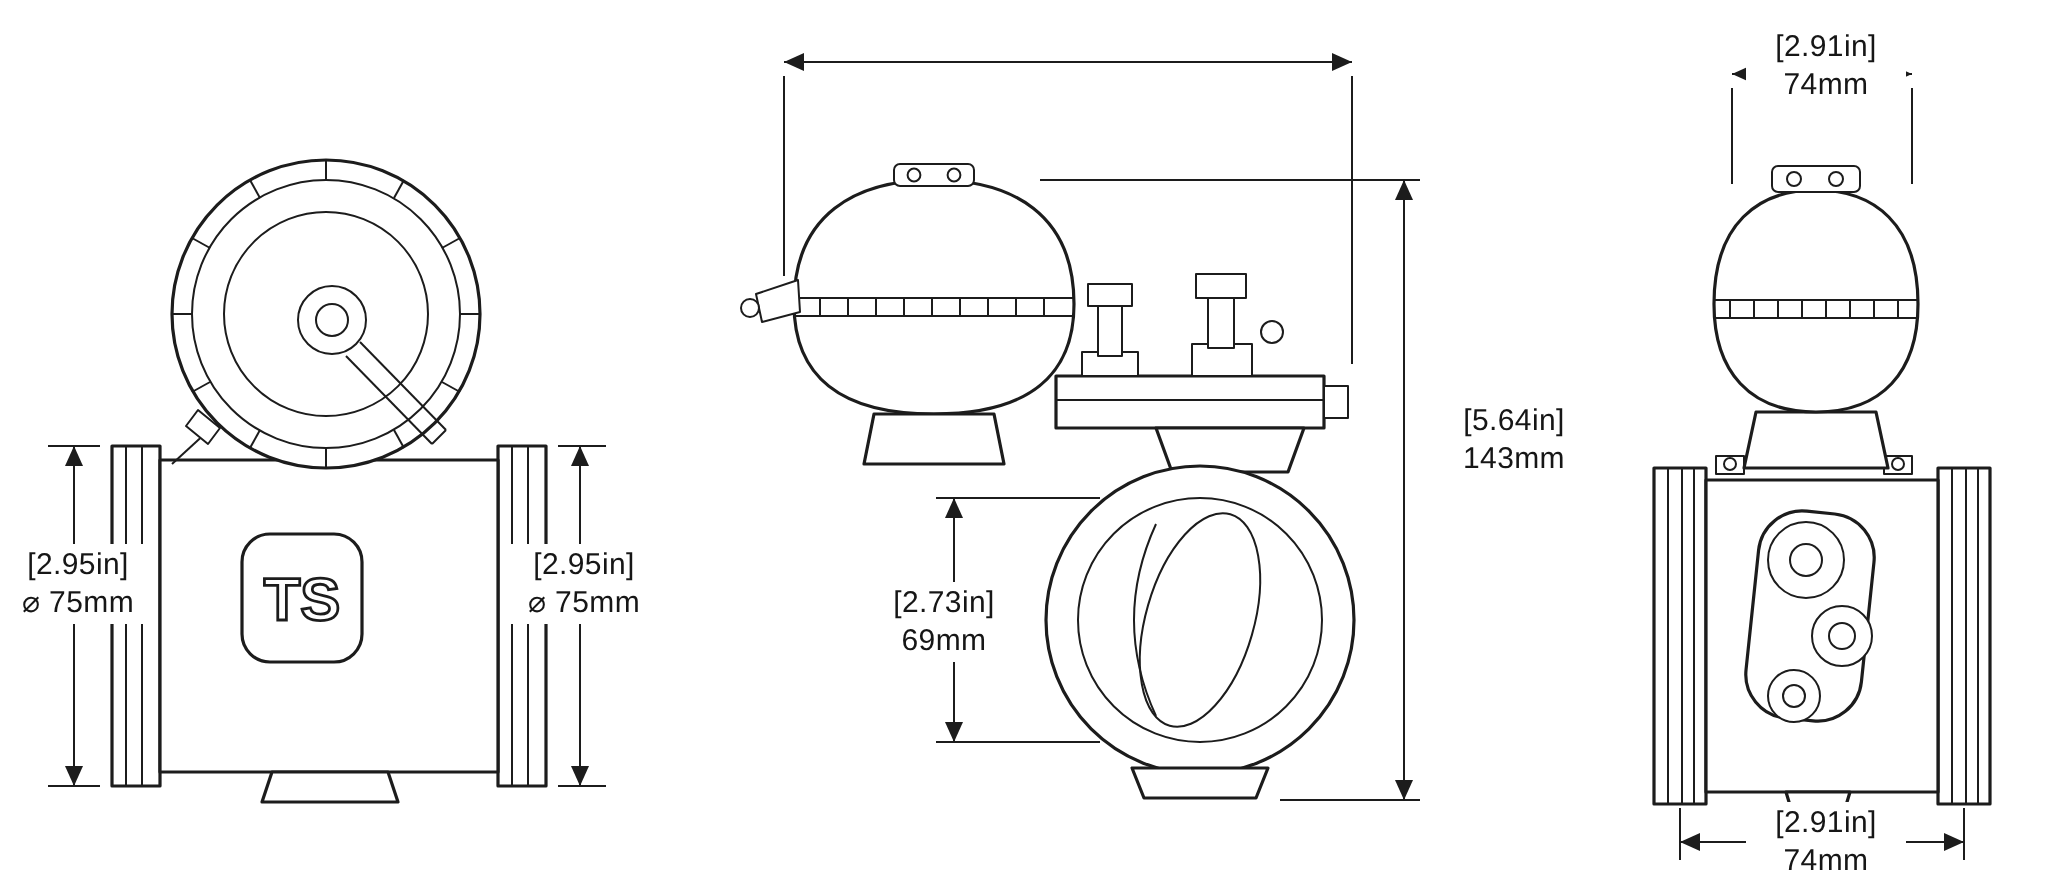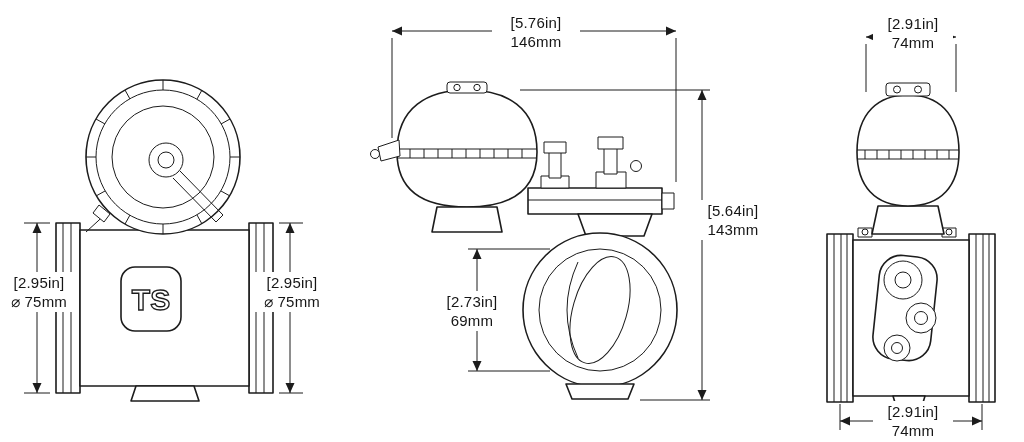--- a/index.html
+++ b/index.html
@@ -226,26 +226,22 @@
   <div class="dim-label" style="left:2px;top:272px;width:70px">
     <div class="imp">[2.95in]</div>
     <div class="met">⌀ 75mm</div>
   </div>
 
   <div class="dim-label" style="left:255px;top:272px;width:70px">
     <div class="imp">[2.95in]</div>
     <div class="met">⌀ 75mm</div>
   </div>
 
-  <div class="dim-label" style="left:492px;top:12px;width:84px">
-    <div class="imp">[5.76in]</div>
-    <div class="met">146mm</div>
-  </div>
-
-  <div class="dim-label" style="left:696px;top:200px;width:70px">
+
+  <div class="dim-label" style="left:720px;top:200px;width:70px">
     <div class="imp">[5.64in]</div>
     <div class="met">143mm</div>
   </div>
 
   <div class="dim-label" style="left:432px;top:291px;width:76px">
     <div class="imp">[2.73in]</div>
     <div class="met">69mm</div>
   </div>
 
   <div class="dim-label" style="left:873px;top:13px;width:76px">

